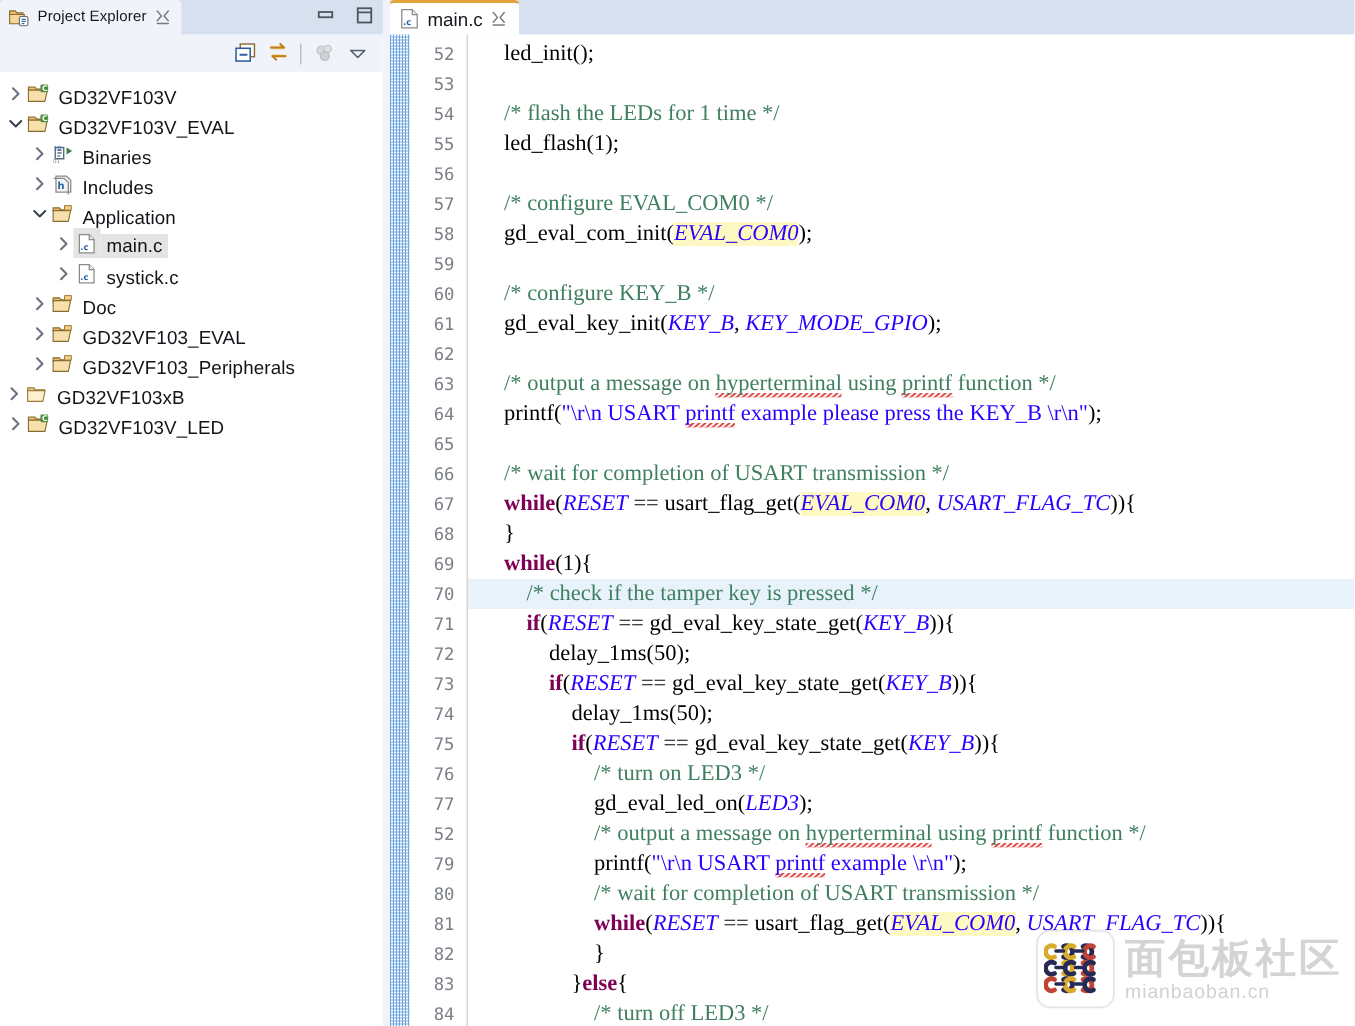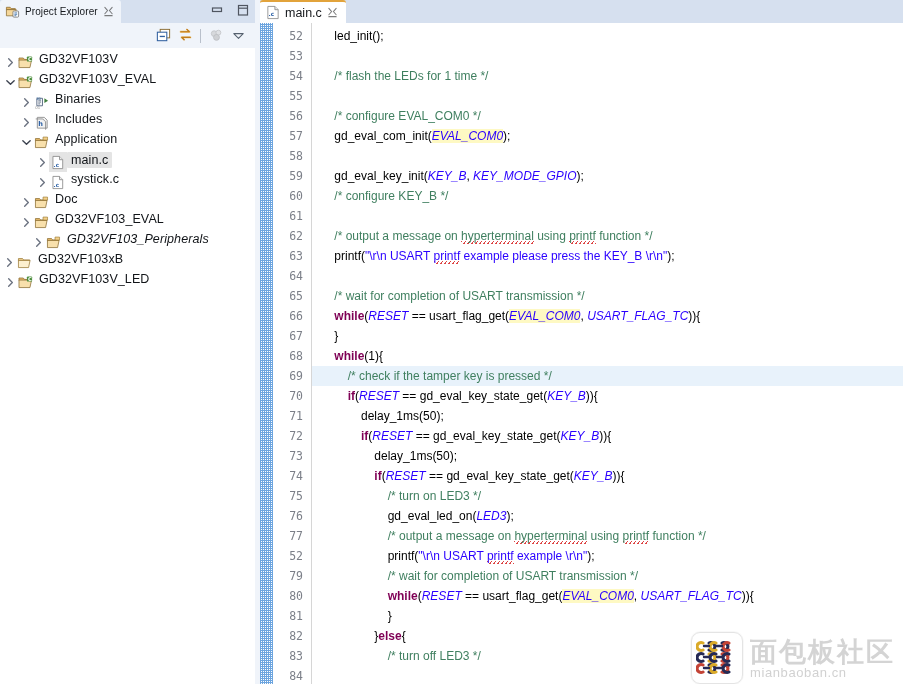--- a/index.html
+++ b/index.html
@@ -52,21 +52,21 @@
     border-bottom:1px solid #ffffff;
   }
   .tb-ico{width:22px;height:21px;display:flex;align-items:center;justify-content:center;}
   .tb-sep{width:1px;height:14px;background:#b9c0cb;margin:0 4px;}
 
   .tree{
     flex:1;background:#ffffff;padding-top:3px;overflow:hidden;
     position:relative;
   }
   .trow{
-    height:20px;display:flex;align-items:flex-start;white-space:nowrap;
+    height:20px;display:flex;align-items:flex-end;white-space:nowrap;
     font-size:12.5px;color:#111418;
   }
   .twist{
     width:13px;height:20px;flex:none;display:flex;align-items:center;justify-content:center;
   }
   .twist svg{display:block}
   .ticon{width:18px;height:20px;flex:none;display:flex;align-items:center;justify-content:center;}
   .tlabel{padding-left:4px;letter-spacing:.1px;}
   .trow.sel .tlabel{background:#e4e4e4;padding:1px 4px 1px 4px;border-radius:1px;}
   .trow.sel .ticon{background:#e4e4e4;}
@@ -107,43 +107,43 @@
   .num-col{
     width:26px;flex:none;text-align:right;
     font-family:"DejaVu Sans Mono","Liberation Mono",monospace;
     font-size:11.5px;color:#7b7f88;
     padding-top:3px;
   }
   .num-col div{height:20px;line-height:20px;}
   .code-sep{width:1px;flex:none;background:#d6d6d6;margin-left:8px;}
   .code-col{
     flex:1;position:relative;padding-top:3px;overflow:hidden;
-    font-family:Liberation Sans, sans-serif;
-    font-size:12px;
+    font-family:Liberation Serif, serif;
+    font-size:15px;
   }
   .cline{height:20px;line-height:20px;white-space:pre;padding-left:9px;}
   .cline.hl{background:#e8f2fb;}
 
   
   .t-cmt{color:#3f7f5f;}
   .t-kw{color:#7f0055;font-weight:bold;}
   .t-str{color:#2a00ff;}
   .t-mac{color:#2a00ff;font-style:italic;}
   .t-mac-hl{color:#2a00ff;font-style:italic;background:#fef9c3;}
   .t-plain{color:#000000;}
   .sp{
     background-image:
       repeating-linear-gradient(135deg,#d44 0 1.4px,transparent 1.4px 2.9px);
     background-position:0 100%;background-size:4px 3px;background-repeat:repeat-x;
     padding-bottom:1px;
   }
 
   
   .watermark{
-    position:absolute;right:8px;bottom:0;
+    position:absolute;right:8px;bottom:12px;
     display:flex;align-items:center;gap:7px;opacity:.95;pointer-events:none;
   }
   .wm-logo{
     width:50px;height:50px;border-radius:9px;background:#ffffff;
     border:1px solid #e3e3e3;display:flex;align-items:center;justify-content:center;
     box-shadow:0 0 0 1px rgba(0,0,0,.03);
   }
   .wm-text{display:flex;flex-direction:column;justify-content:center;}
   .wm-cn{
     font-size:27px;line-height:29px;color:#d2d2d2;letter-spacing:2px;
@@ -360,21 +360,21 @@
           </span>
           <span class="ticon">
             <span style="width: 16px; height: 15px; display: block;"><svg width="16" height="15" viewBox="0 0 17 16">
                 <path d="M1.5 3.8h4.4l1.2 1.4h6.4v1.1H1.5z" fill="#e8b96a" stroke="#8a6b30" stroke-width=".8"></path>
                 <path d="M1.5 5.8h12.4l-1.6 7.6H1.5z" fill="#f8e0ac" stroke="#8a6b30" stroke-width=".8"></path>
                 <path d="M9.6 2.2h4.8v3.2H9.6z" fill="#f3d08a" stroke="#9a7a36" stroke-width=".7"></path>
               </svg></span>
           </span>
           <span class="tlabel">GD32VF103_EVAL</span>
         </div>
-        <div class="trow" style="padding-left: 32px; font-style: italic;">
+        <div class="trow" style="padding-left: 20px;">
           <span class="twist">
             <svg width="11" height="11" viewBox="0 0 12 12">
               <path d="M4 2l4 4-4 4" fill="none" stroke="#6b7280" stroke-width="1.5" stroke-linecap="round" stroke-linejoin="round"></path>
             </svg>
           </span>
           <span class="ticon">
             <span style="width: 16px; height: 15px; display: block;"><svg width="16" height="15" viewBox="0 0 17 16">
                 <path d="M1.5 3.8h4.4l1.2 1.4h6.4v1.1H1.5z" fill="#e8b96a" stroke="#8a6b30" stroke-width=".8"></path>
                 <path d="M1.5 5.8h12.4l-1.6 7.6H1.5z" fill="#f8e0ac" stroke="#8a6b30" stroke-width=".8"></path>
                 <path d="M9.6 2.2h4.8v3.2H9.6z" fill="#f3d08a" stroke="#9a7a36" stroke-width=".7"></path>
@@ -473,26 +473,27 @@
           <div>81</div>
           <div>82</div>
           <div>83</div>
           <div>84</div>
         </div>
       <div class="code-sep"></div>
       <div class="code-col">
           <div class="cline"><span class="t-plain">    led_init();</span></div>
           <div class="cline">&nbsp;</div>
           <div class="cline"><span class="t-cmt">    /* flash the LEDs for 1 time */</span></div>
+          <div class="cline"><span class="t-plain">    led_flash(1);</span></div>
           <div class="cline">&nbsp;</div>
           <div class="cline"><span class="t-cmt">    /* configure EVAL_COM0 */</span></div>
           <div class="cline"><span class="t-plain">    gd_eval_com_init(</span><span class="t-mac-hl">EVAL_COM0</span><span class="t-plain">);</span></div>
           <div class="cline">&nbsp;</div>
+          <div class="cline"><span class="t-cmt">    /* configure KEY_B */</span></div>
           <div class="cline"><span class="t-plain">    gd_eval_key_init(</span><span class="t-mac">KEY_B</span><span class="t-plain">, </span><span class="t-mac">KEY_MODE_GPIO</span><span class="t-plain">);</span></div>
-          <div class="cline"><span class="t-cmt">    /* configure KEY_B */</span></div>
           <div class="cline">&nbsp;</div>
           <div class="cline"><span class="t-cmt">    /* output a message on </span><span class="t-cmt sp">hyperterminal</span><span class="t-cmt"> using </span><span class="t-cmt sp">printf</span><span class="t-cmt"> function */</span></div>
           <div class="cline"><span class="t-plain">    printf(</span><span class="t-str">"\r\n USART </span><span class="t-str sp">printf</span><span class="t-str"> example please press the KEY_B \r\n"</span><span class="t-plain">);</span></div>
           <div class="cline">&nbsp;</div>
           <div class="cline"><span class="t-cmt">    /* wait for completion of USART transmission */</span></div>
           <div class="cline"><span class="t-plain">    </span><span class="t-kw">while</span><span class="t-plain">(</span><span class="t-mac">RESET</span><span class="t-plain"> == usart_flag_get(</span><span class="t-mac-hl">EVAL_COM0</span><span class="t-plain">, </span><span class="t-mac">USART_FLAG_TC</span><span class="t-plain">)){</span></div>
           <div class="cline"><span class="t-plain">    }</span></div>
           <div class="cline"><span class="t-plain">    </span><span class="t-kw">while</span><span class="t-plain">(1){</span></div>
           <div class="cline hl"><span class="t-cmt">        /* check if the tamper key is pressed */</span></div>
           <div class="cline"><span class="t-plain">        </span><span class="t-kw">if</span><span class="t-plain">(</span><span class="t-mac">RESET</span><span class="t-plain"> == gd_eval_key_state_get(</span><span class="t-mac">KEY_B</span><span class="t-plain">)){</span></div>

